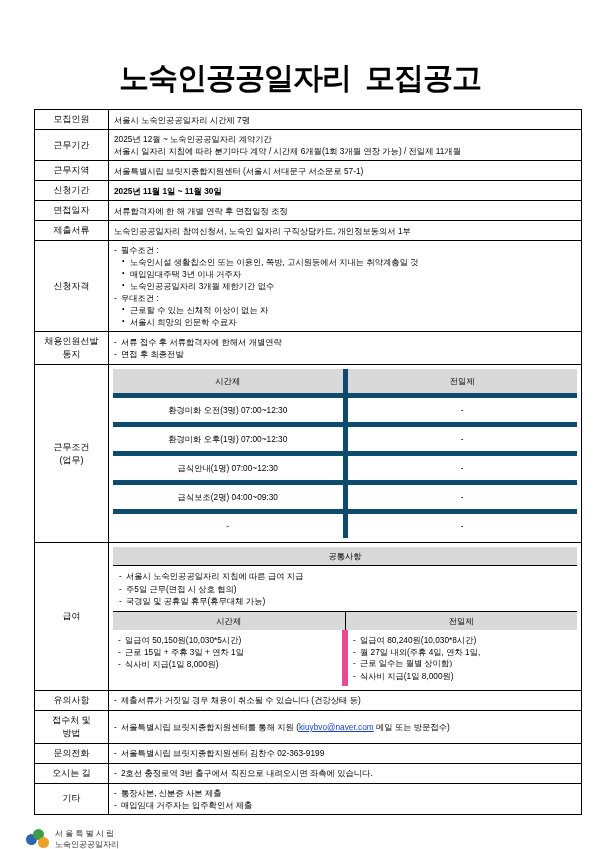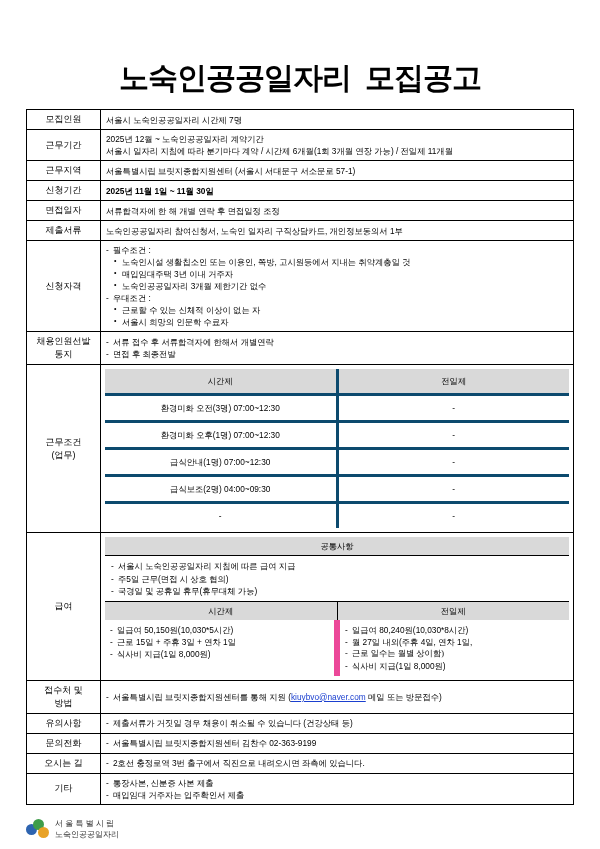--- a/index.html
+++ b/index.html
@@ -25,20 +25,21 @@
     padding-bottom:10px;
     white-space:nowrap;
   }
   .title .gap{display:inline-block;width:14px;}
   table.main{
     width:100%;
     border-collapse:collapse;
     table-layout:fixed;
     font-size:8.3px;
     line-height:1.45;
+    margin-left:8px;
   }
   table.main td{
     border:1px solid #000;
     padding:3px 5px;
     vertical-align:middle;
   }
   td.lbl{
     text-align:center;
     width:74px;
     font-size:9px;
@@ -72,21 +73,21 @@
   .uline{}
   .link{color:#1a3fcf;text-decoration:underline;}
   
   table.inner{
     width:100%;
     border-collapse:collapse;
     table-layout:fixed;
     font-size:8.3px;
   }
   table.inner td{
-    border:3px solid #0c4a6e;
+    border:5px solid #0c4a6e;
     text-align:center;
     padding:4px 2px;
     height:16px;
   }
   table.inner td.hd{
     background:#d9d9d9;
     font-weight:normal;
   }
   .nest{padding:4px !important;}
   .common-head{
@@ -287,36 +288,36 @@
               <li>월 27일 내외(주휴 4일, 연차 1일,</li>
               <li style="padding-left:7px;list-style:none;font-family:Liberation Serif, serif;">근로 일수는 월별 상이함)</li>
               <li>식사비 지급(1일 8,000원)</li>
             </ul>
           </div>
         </div>
       </td>
     </tr>
 
     <tr>
+      <td class="lbl">유의사항</td>
+      <td class="val">
+        <ul class="plain">
+              <li>제출서류가 거짓일 경우 채용이 취소될 수 있습니다 (건강상태 등)</li>
+            </ul>
+      </td>
+    </tr>
+
+    <tr>
       <td class="lbl">
         <div>접수처 및</div>
         <div>방법</div>
       </td>
       <td class="val">
         <ul class="plain">
               <li><span>서울특별시립 브릿지종합지원센터를 통해 지원 (</span><a class="link" href="#">kiuybvo@naver.com</a><span> 메일 또는 방문접수)</span></li>
-            </ul>
-      </td>
-    </tr>
-
-    <tr>
-      <td class="lbl">유의사항</td>
-      <td class="val">
-        <ul class="plain">
-              <li>제출서류가 거짓일 경우 채용이 취소될 수 있습니다 (건강상태 등)</li>
             </ul>
       </td>
     </tr>
 
     <tr>
       <td class="lbl">문의전화</td>
       <td class="val">
         <ul class="plain">
               <li>서울특별시립 브릿지종합지원센터 김찬수 02-363-9199</li>
             </ul>

